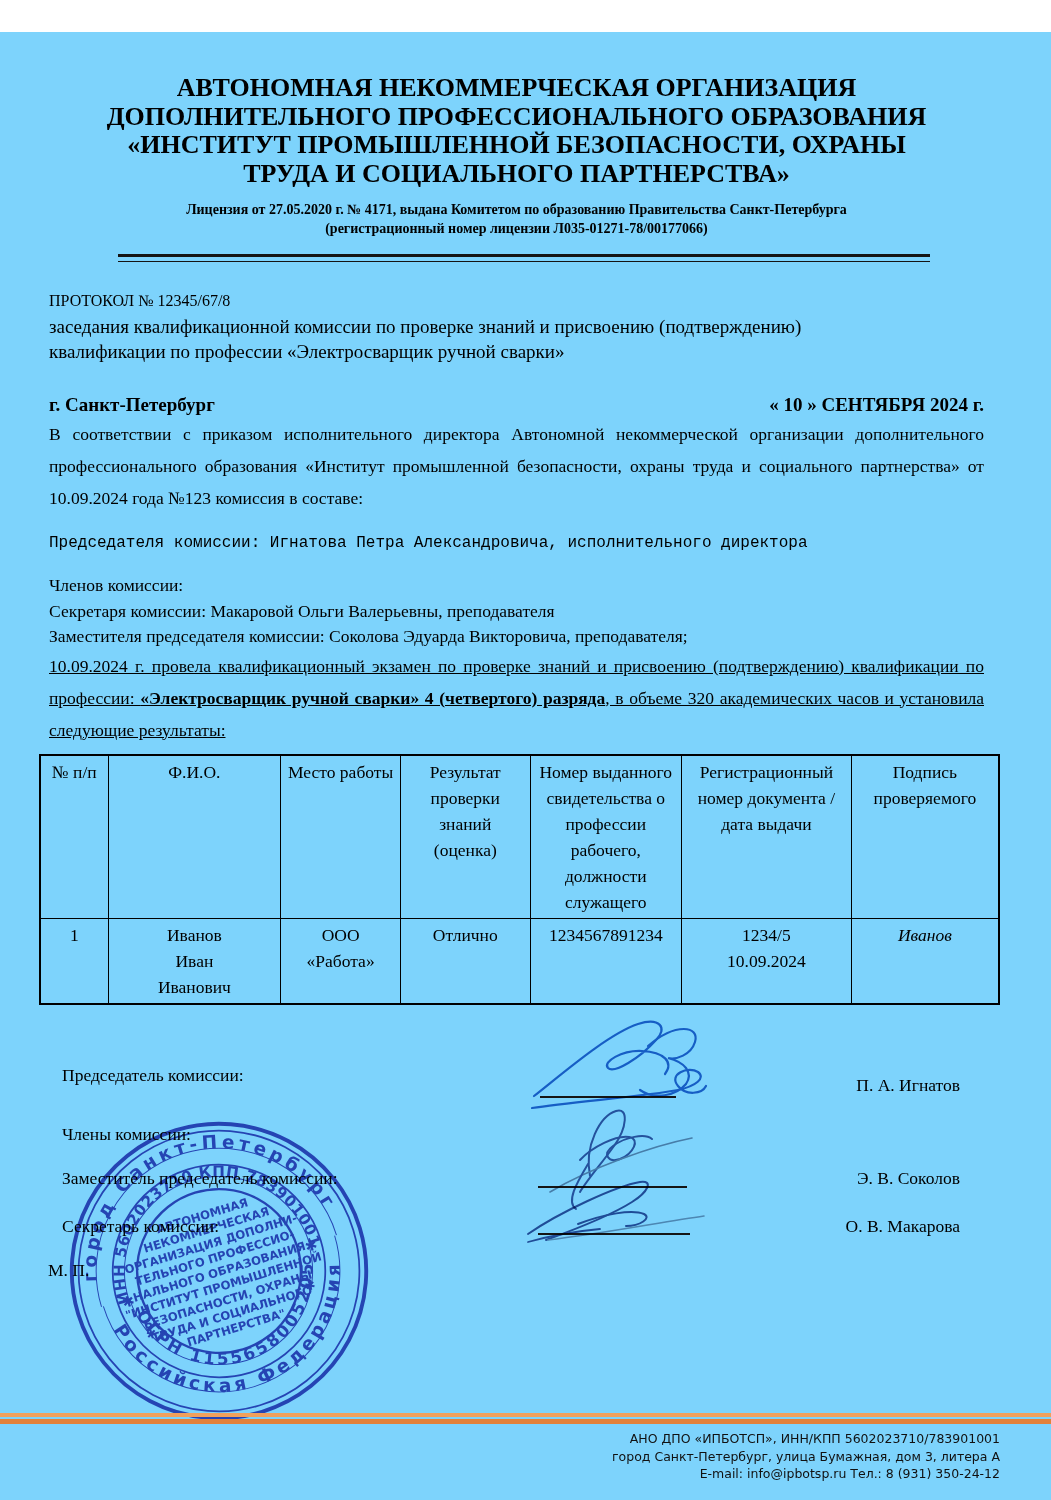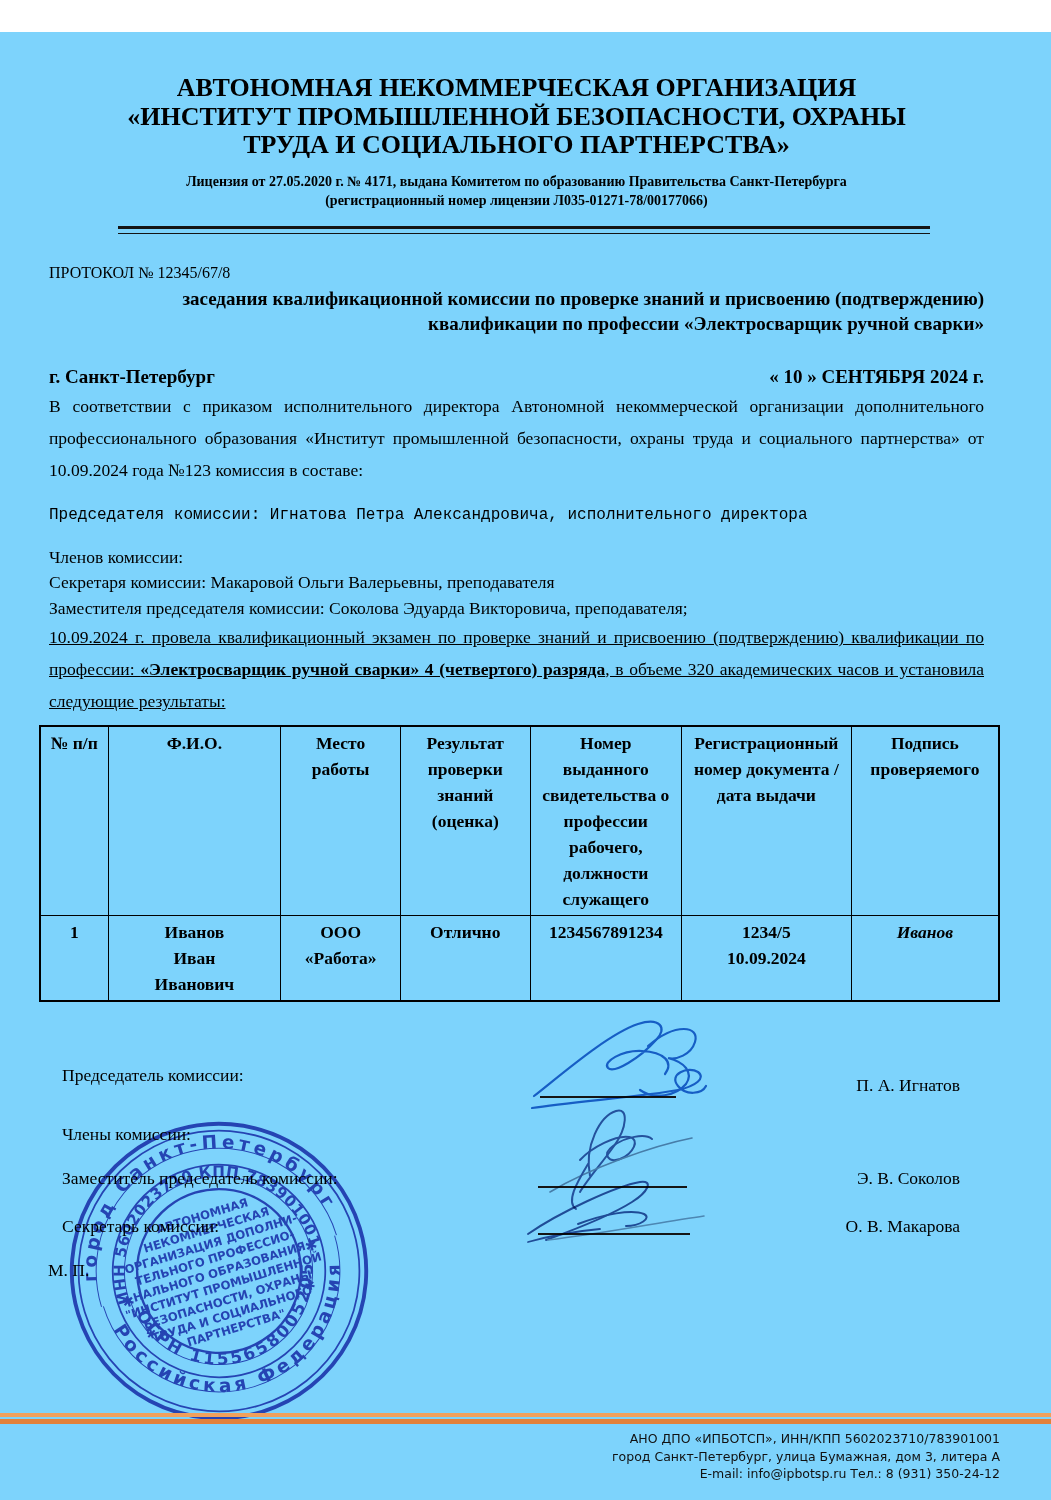--- a/index.html
+++ b/index.html
@@ -4,33 +4,33 @@
 <style>
   html,body{margin:0;padding:0;background:#fff;}
   .page{position:relative;width:1051px;height:1500px;background:#7dd3fc;overflow:hidden;
         font-family:"Liberation Serif","DejaVu Serif",serif;color:#000;margin-top:32px;}
   .content{padding:42px 67px 0 49px;}
   .org-title{font-weight:bold;font-size:26px;line-height:28.5px;text-align:center;}
   .license{font-weight:bold;font-size:14px;line-height:19px;text-align:center;margin-top:12px;}
   .double-rule{margin:16px 0 0 69px;width:812px;height:4px;
                border-top:3px solid #141414;border-bottom:1px solid #141414;}
   .protocol-title{font-weight:normal;font-size:16px;line-height:26px;text-align:left;margin-top:26px;}
-  .protocol-sub{font-weight:bold;font-size:19px;line-height:25px;text-align:right;}
+  .protocol-sub{font-weight:normal;font-size:19px;line-height:25px;text-align:left;}
   .city-date{display:flex;justify-content:space-between;margin-top:28px;
              font-weight:bold;font-size:19px;line-height:26px;}
   p.body-par{margin:0;font-size:17.5px;line-height:32px;text-align:justify;}
   .par1{margin-top:38px;}
   .line-chairman{margin-top:16px;font-size:16px;line-height:27px;font-family:Liberation Mono, monospace;}
   .members{margin-top:16px;font-size:17.5px;line-height:25.5px;}
   .par2{margin-top:14px;text-decoration:underline;}
   table.results{border-collapse:collapse;margin:8px 0 0 -10px;width:961px;
                 font-size:17.5px;line-height:26px;table-layout:fixed;
                 border:2.5px solid #000;}
   table.results th,table.results td{border:1.6px solid #000;vertical-align:top;
-                padding:3px 6px;font-weight:bold;text-align:center;}
+                padding:3px 6px;font-weight:normal;text-align:center;}
   table.results th{height:153px;}
   table.results td{height:66px;}
   td.cell-left{text-align:left;padding-left:22px;}
   .pre{white-space:pre-line;}
   .sig-italic{font-style:italic;}
   .sig-area{position:absolute;left:0;top:988px;width:1051px;height:512px;font-size:17.5px;}
   .sig-label{position:absolute;left:62px;white-space:nowrap;}
   .sig-name{position:absolute;left:800px;width:160px;text-align:right;white-space:nowrap;}
   .sig-line{position:absolute;height:2px;background:#151515;}
   .sig-svg{position:absolute;mix-blend-mode:multiply;}
@@ -44,20 +44,21 @@
                font-family:"DejaVu Sans","Liberation Sans",sans-serif;
                font-size:12.5px;line-height:17.5px;color:#111;}
 </style>
 </head>
 <body>
 
 <div class="page">
   <div class="content">
 
     <div class="org-title">АВТОНОМНАЯ НЕКОММЕРЧЕСКАЯ ОРГАНИЗАЦИЯ</div>
+    <div class="org-title">ДОПОЛНИТЕЛЬНОГО ПРОФЕССИОНАЛЬНОГО ОБРАЗОВАНИЯ</div>
     <div class="org-title">«ИНСТИТУТ ПРОМЫШЛЕННОЙ БЕЗОПАСНОСТИ, ОХРАНЫ</div>
     <div class="org-title">ТРУДА И СОЦИАЛЬНОГО ПАРТНЕРСТВА»</div>
 
     <div class="license">
       <div>Лицензия от 27.05.2020 г. № 4171, выдана Комитетом по образованию Правительства Санкт-Петербурга</div>
       <div>(регистрационный номер лицензии Л035-01271-78/00177066)</div>
     </div>
 
     <div class="double-rule"></div>
 

